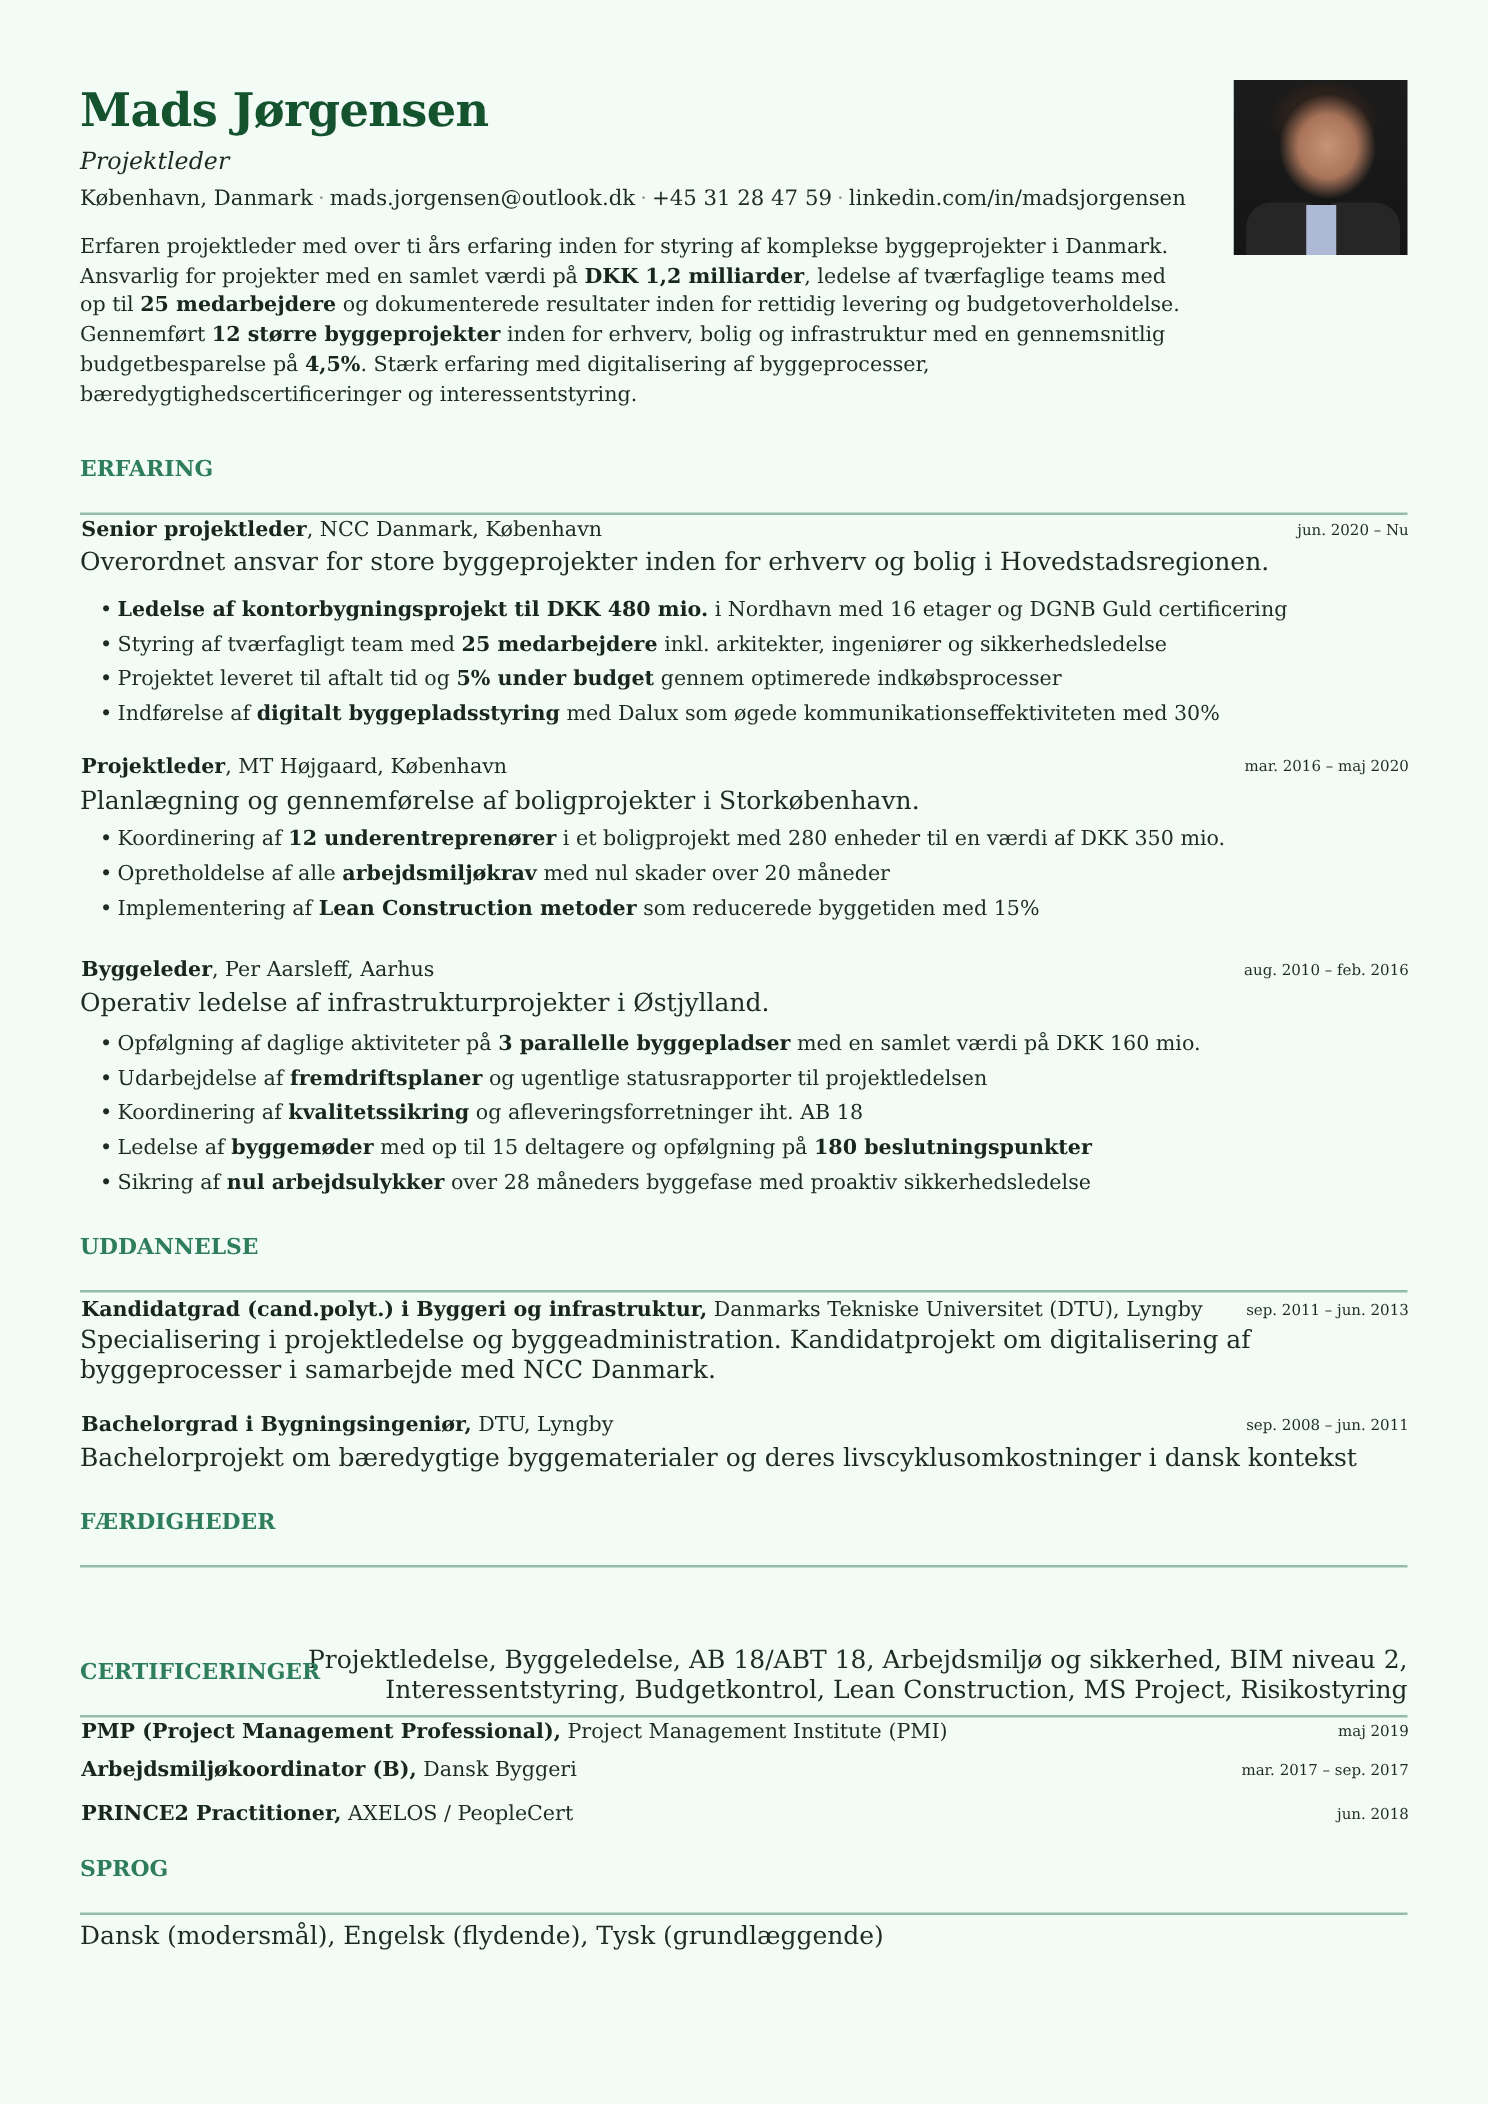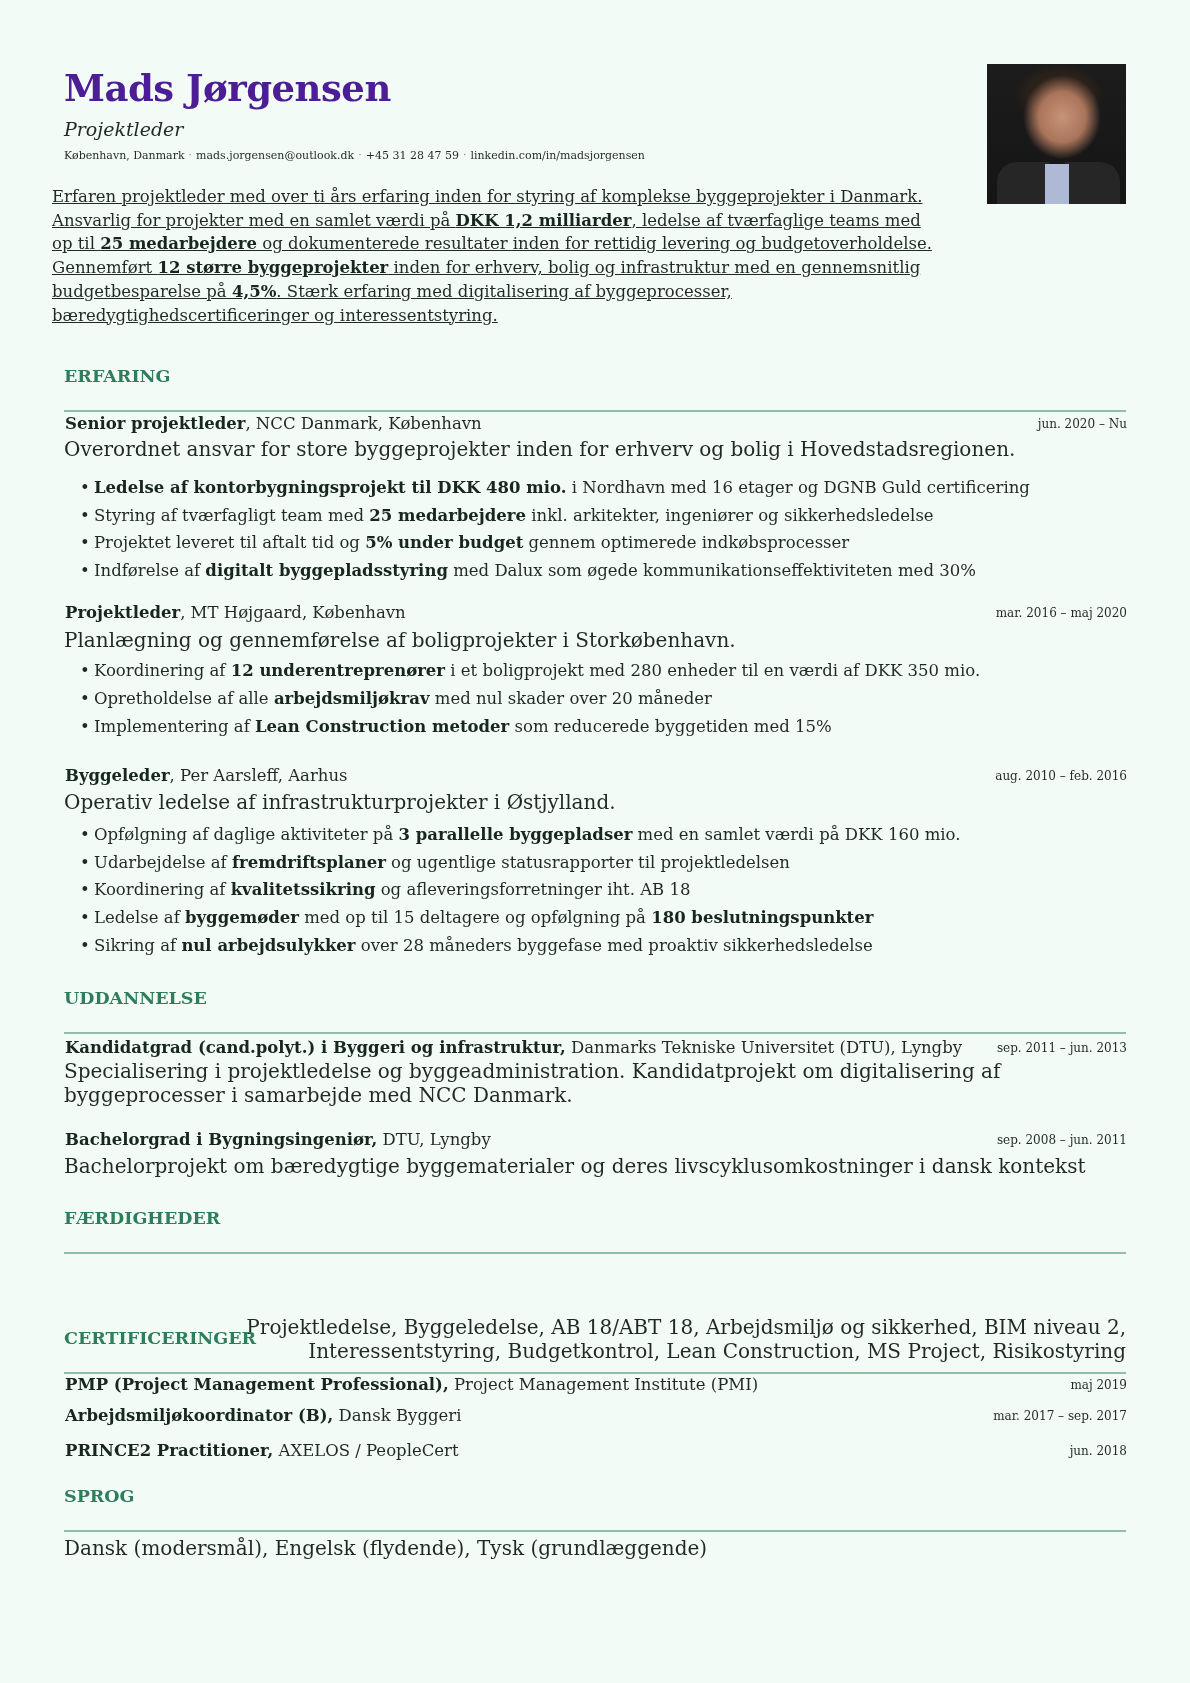--- a/index.html
+++ b/index.html
@@ -7,38 +7,38 @@
     width: 1190px; height: 1683px; overflow: hidden;
     background: #f2fbf6;
     color: #1e2b24;
     font-family: "DejaVu Serif", serif;
     position: relative;
   }
   .abs { position: absolute; white-space: nowrap; }
   .name {
     left: 64px; top: 66px;
     font-family: "DejaVu Serif", serif; font-weight: bold;
-    font-size: 37px; color: #4c1d95; letter-spacing: -0.5px;
+    font-size: 37px; color: #14532d; letter-spacing: -0.5px;
   }
   .title { left: 64px; top: 118px; font-style: italic; font-size: 19px; color: #1e2b24; }
-  .contact { left: 64px; top: 149px; font-size: 11px; }
+  .contact { left: 64px; top: 149px; font-size: 17px; }
   .contact .sep { color: #8a9a92; margin: 0 4px; }
   .photo {
     left: 987px; top: 64px; width: 139px; height: 140px;
     background: radial-gradient(ellipse 28% 30% at 54% 38%, #c89477 0%, #a9745a 60%, rgba(0,0,0,0) 100%),
                 radial-gradient(ellipse 32% 22% at 52% 22%, #2b211b 0%, #2b211b 70%, rgba(0,0,0,0) 100%),
                 linear-gradient(180deg, #1c1c1c 0%, #151515 100%);
     overflow: hidden;
   }
   .photo .shirt { position:absolute; left:58px; top:100px; width:24px; height:40px; background:#aeb9d6; }
   .photo .jacket-l { position:absolute; left:10px; top:98px; width:52px; height:44px; background:#262626; border-radius: 20px 0 0 0; }
   .photo .jacket-r { position:absolute; left:78px; top:98px; width:55px; height:44px; background:#262626; border-radius: 0 20px 0 0; }
   .summary {
-    left: 52px; top: 185px; width: 880px; white-space: normal;
-    font-size: 16.5px; line-height: 23.7px; text-decoration: underline;
+    left: 64px; top: 185px; width: 880px; white-space: normal;
+    font-size: 16.5px; line-height: 23.7px;
   }
   b { font-weight: bold; color: #17261f; }
   .section-h {
     position: absolute; left: 64px; width: 1062px;
     font-weight: bold; font-size: 17.5px; color: #2e7d5b;
     border-bottom: 2px solid #95bca8; padding-bottom: 24px; line-height: 20px;
   }
   .row { position: absolute; left: 53px; width: 1062px; font-size: 16.5px; line-height: 22px; margin-left: 12px; }
   .row .date { position: absolute; right: 0; top: 0; font-size: 12px; }
   .line { position: absolute; left: 64px; width: 1062px; font-size: 20px; line-height: 23.5px; }

